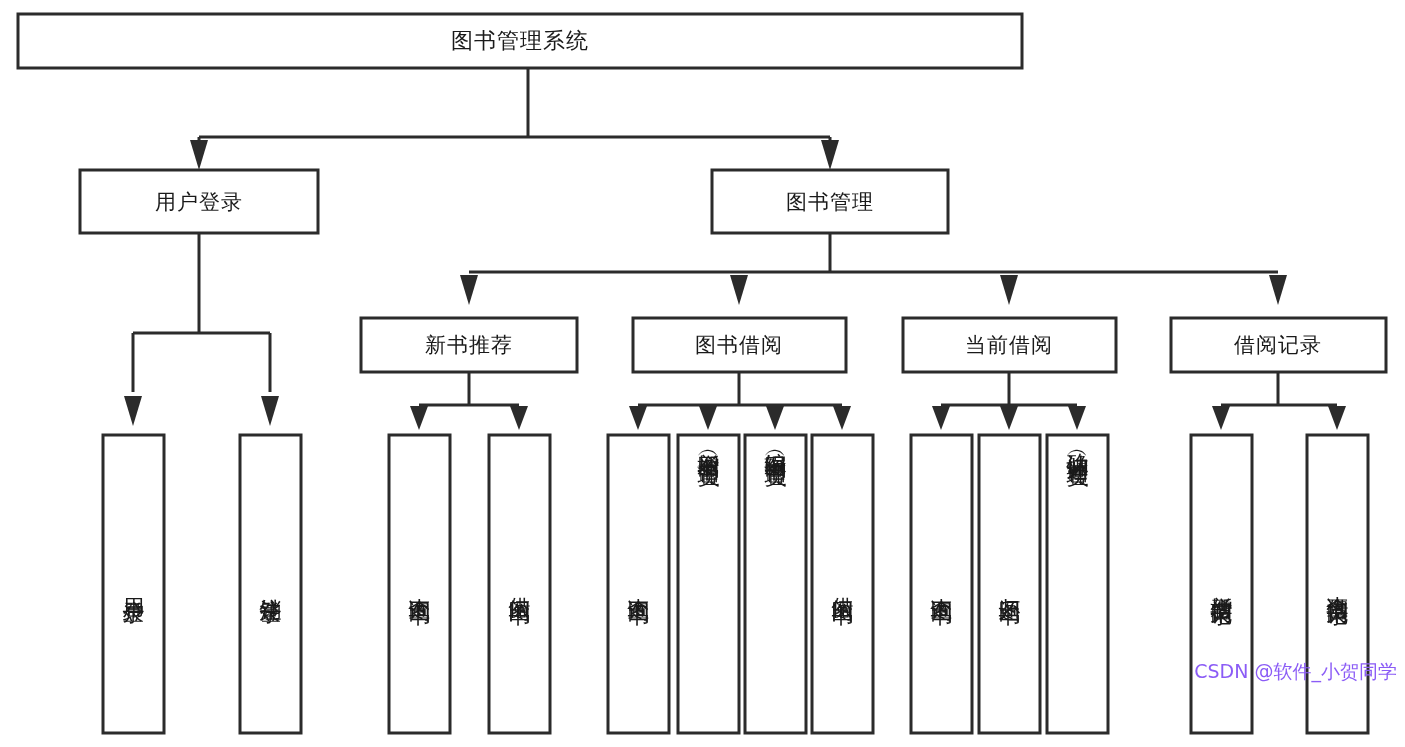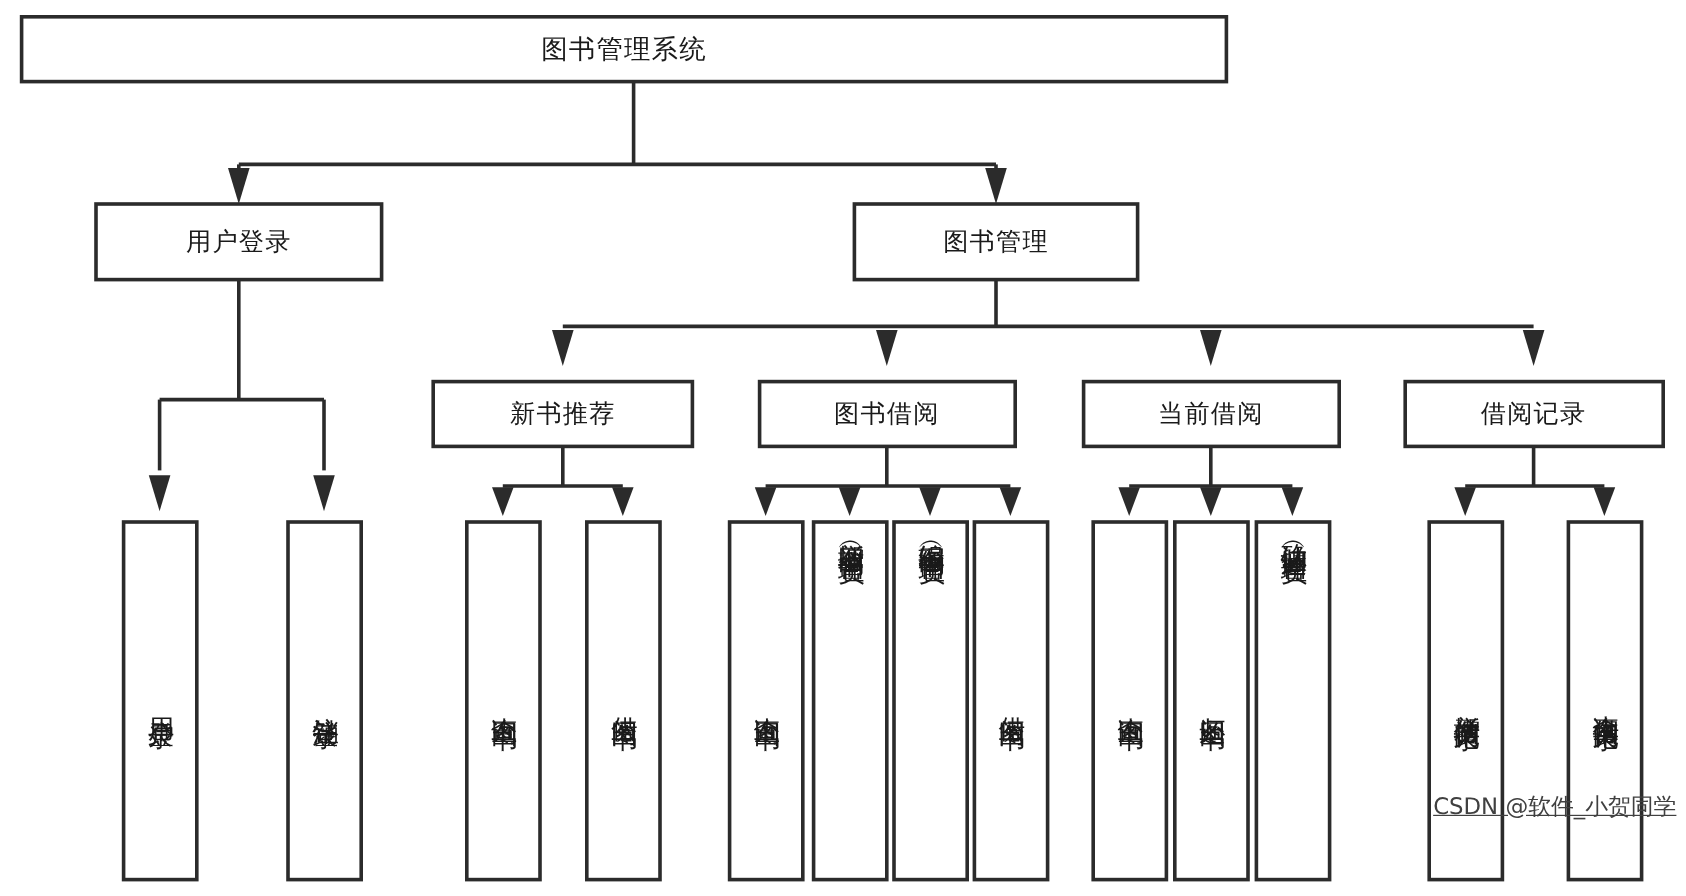--- a/index.html
+++ b/index.html
@@ -72,24 +72,23 @@
     letter-spacing: 2px;
     white-space: nowrap;
     text-align: center;
   }
   .watermark {
     position: absolute;
     right: 8px;
     bottom: 4px;
     font-family: "DejaVu Sans", "Liberation Sans", sans-serif;
     font-size: 19px;
-    color: #404040;
+    color: #8b5cf6;
     white-space: nowrap;
     user-select: none;
-    text-decoration: underline;
   }
 </style>
 </head>
 <body>
 
 <div id="diagram-root">
 
   <svg id="diagram-svg" viewBox="0 0 1405 747">
 
     <g>

